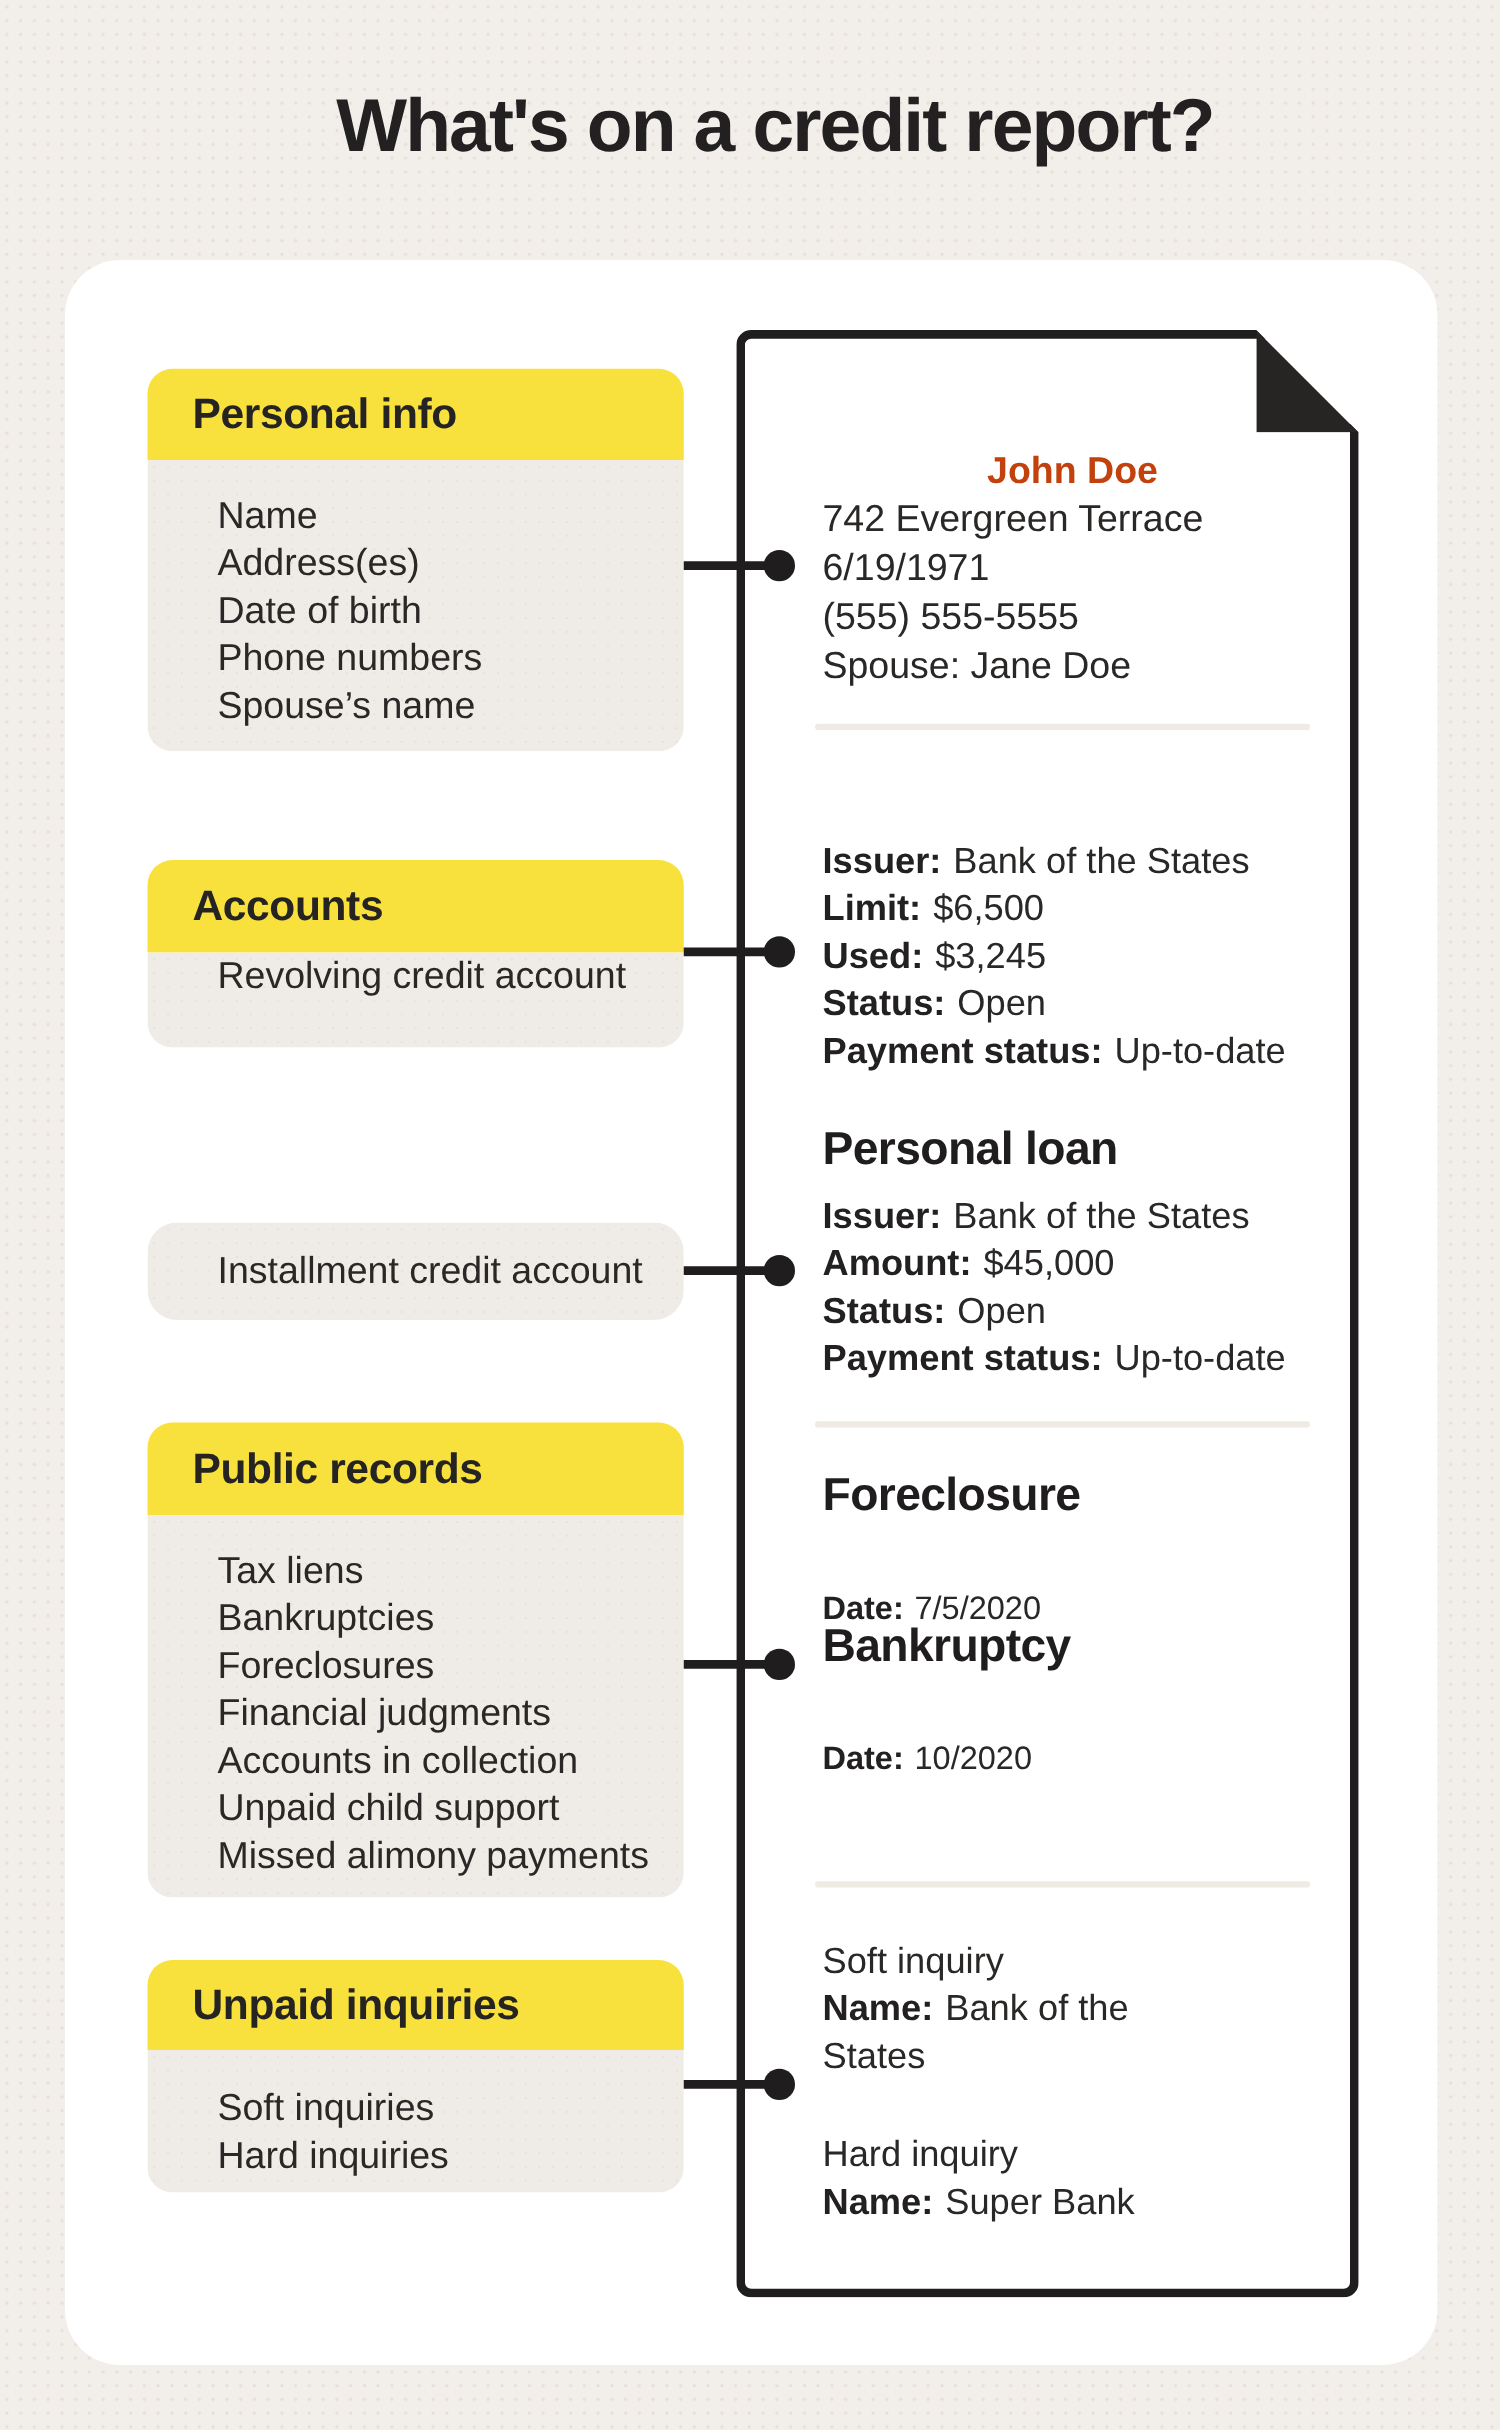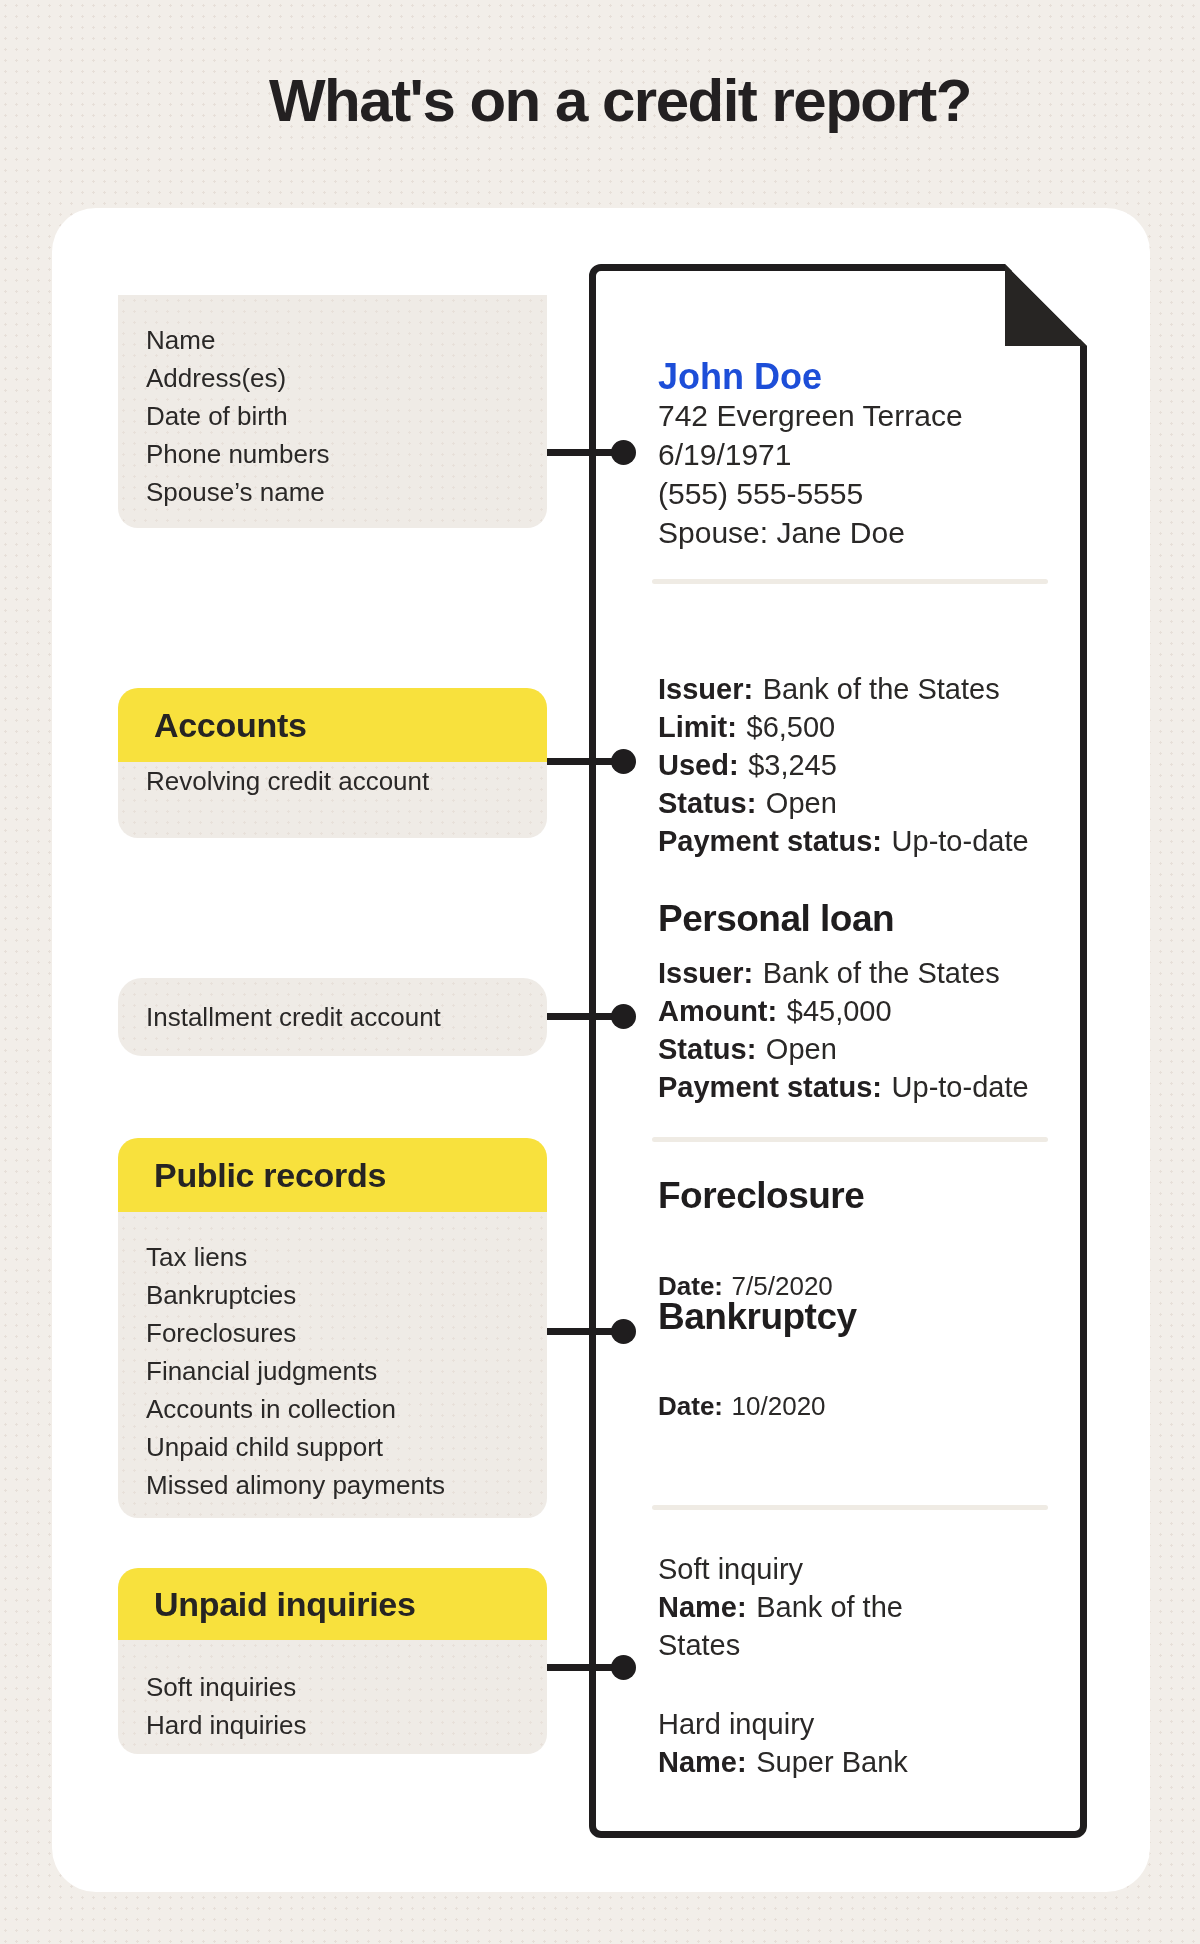--- a/index.html
+++ b/index.html
@@ -28,61 +28,62 @@
   .panel-header{
     background:#F8E13D;border-radius:20px 20px 0 0;
     font-size:34px;font-weight:bold;letter-spacing:-0.3px;
     padding-left:36px;display:flex;align-items:center;color:#262423;
     box-sizing:border-box;
   }
   .panel-body{
     background-color:#EFEBE6;border-radius:0 0 20px 20px;
     background-image:radial-gradient(rgba(203,188,176,.22) 1.1px, transparent 1.2px);
     background-size:11px 11px;
-    box-sizing:border-box;padding-left:28px;
-    font-size:26px;line-height:38px;color:#2A2827;
+    box-sizing:border-box;padding-left:56px;
+    font-size:30px;line-height:38px;color:#2A2827;
   }
   .panel-body.solo{border-radius:24px;}
   .panel-item{white-space:nowrap;}
   
   .conn{position:absolute;left:547px;width:78px;height:7px;background:#1F1D1E;z-index:5;}
   .conn-dot{position:absolute;left:611px;width:25px;height:25px;border-radius:50%;background:#1F1D1E;z-index:6;}
   
   .doc{
     position:absolute;left:589px;top:264px;width:498px;height:1574px;
     box-sizing:border-box;background:#FFFFFF;
     border:7px solid #1F1D1E;border-radius:12px;
     clip-path:polygon(0 0, 416px 0, 100% 82px, 100% 100%, 0 100%);
     z-index:1;
   }
   .doc-fold{
     position:absolute;top:-7px;right:-7px;width:82px;height:82px;
     background:#272523;
     clip-path:polygon(0 0, 0 100%, 100% 100%);
   }
   .doc-block{position:absolute;left:62px;width:400px;}
-  .doc-name{font-size:36px;line-height:39px;font-weight:bold;color:#1d4ed8;}
+  .doc-name{font-size:30px;line-height:39px;font-weight:bold;color:#c2410c;text-align:center;}
   .doc-line{font-size:30px;line-height:39px;color:#2A2827;}
   .doc-heading{font-size:37px;line-height:46px;font-weight:bold;letter-spacing:-0.5px;color:#1F1D1E;}
   .doc-row{font-size:29px;line-height:38px;color:#2A2827;}
   .doc-row-sm{font-size:26px;line-height:34px;color:#2A2827;margin-top:40px;}
   .b{font-weight:bold;margin-right:.33em;color:#232021;}
   .divider{position:absolute;left:56px;width:396px;height:5px;border-radius:3px;background:#EFEBE4;}
   .inq{width:285px;}
 </style>
 </head>
 <body>
 
 <div class="page">
 
   <div class="title">What's on a credit report?</div>
 
   <div class="content-card"></div>
 
   <div class="panel" style="top:295px">
+    <div class="panel-header" style="height:73px">Personal info</div>
     <div class="panel-body" style="height:233px;padding-top:26px">
       <div class="panel-item">Name</div>
       <div class="panel-item">Address(es)</div>
       <div class="panel-item">Date of birth</div>
       <div class="panel-item">Phone numbers</div>
       <div class="panel-item">Spouse’s name</div>
     </div>
   </div>
 
   <div class="panel" style="top:688px">

